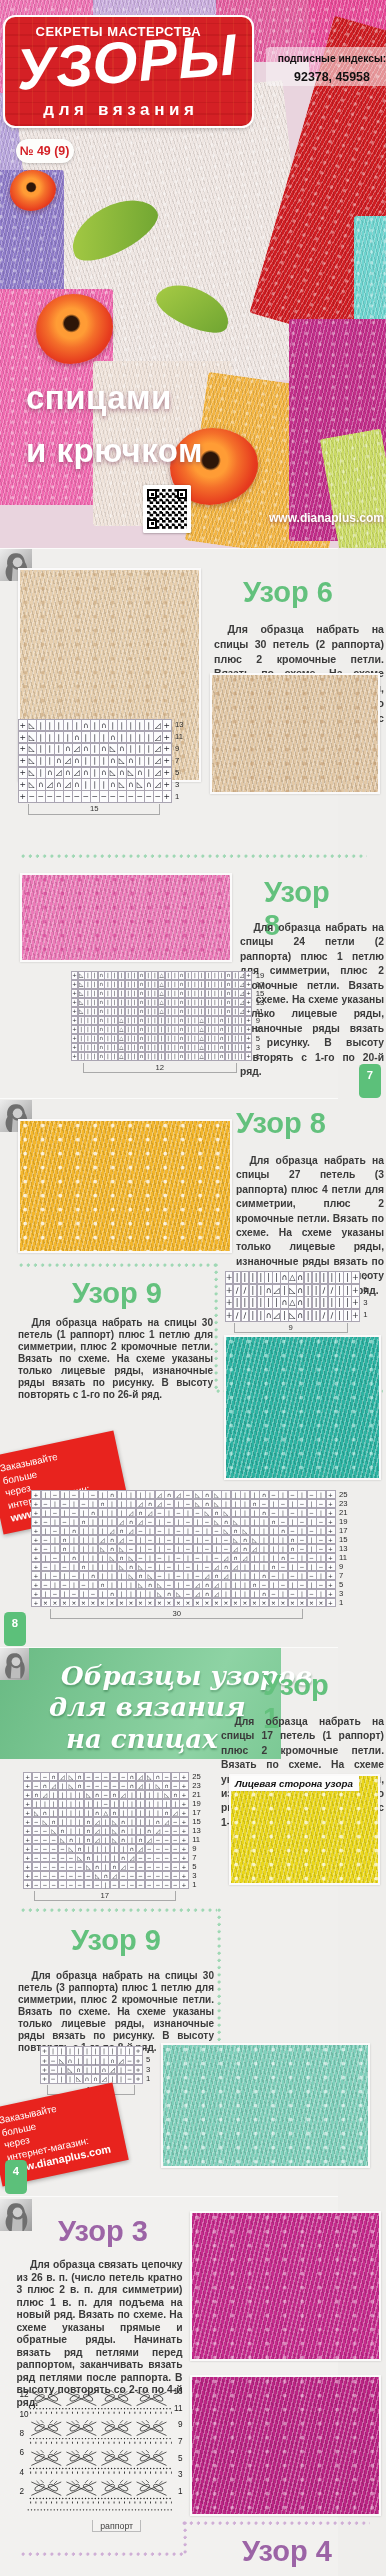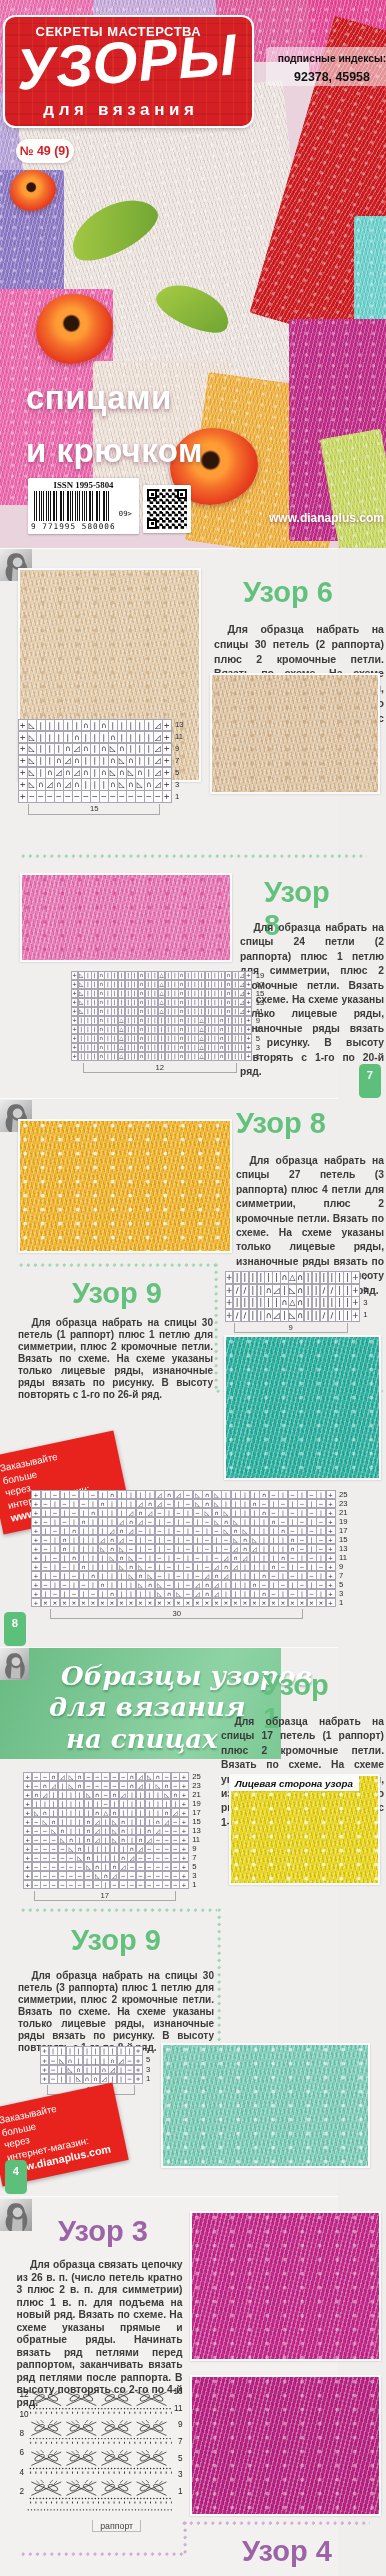--- a/index.html
+++ b/index.html
@@ -118,26 +118,20 @@
       <div class="bigtitle">УЗОРЫ</div>
       <div class="subtitle">для вязания</div>
     </div>
     <div class="issuepill">№ 49 (9)</div>
     <div class="subswrap">
       <div class="subs1">подписные индексы:</div>
       <div class="subs2">92378, 45958</div>
     </div>
     <div class="capt" style="left:26px;top:379px">спицами</div>
     <div class="capt" style="left:26px;top:432px">и крючком</div>
-    <div class="issnbox">
-      <div class="issntxt">ISSN 1995-5804</div>
-      <div class="bars"></div>
-      <div class="barnum">9 771995 580006</div>
-      <div class="barsuf">09&gt;</div>
-    </div>
     <div class="qrbox">
       <div class="qr"></div>
       <div class="fin" style="left:4.1px;top:4.1px"></div>
       <div class="fin" style="right:4.1px;top:4.1px"></div>
       <div class="fin" style="left:4.1px;bottom:4.1px"></div>
     </div>
     <div class="site" style="left:269px;top:511px">www.dianaplus.com</div>
   </div>
 
   <div class="page" style="top:548px;height:550px;background:#f0efed">

